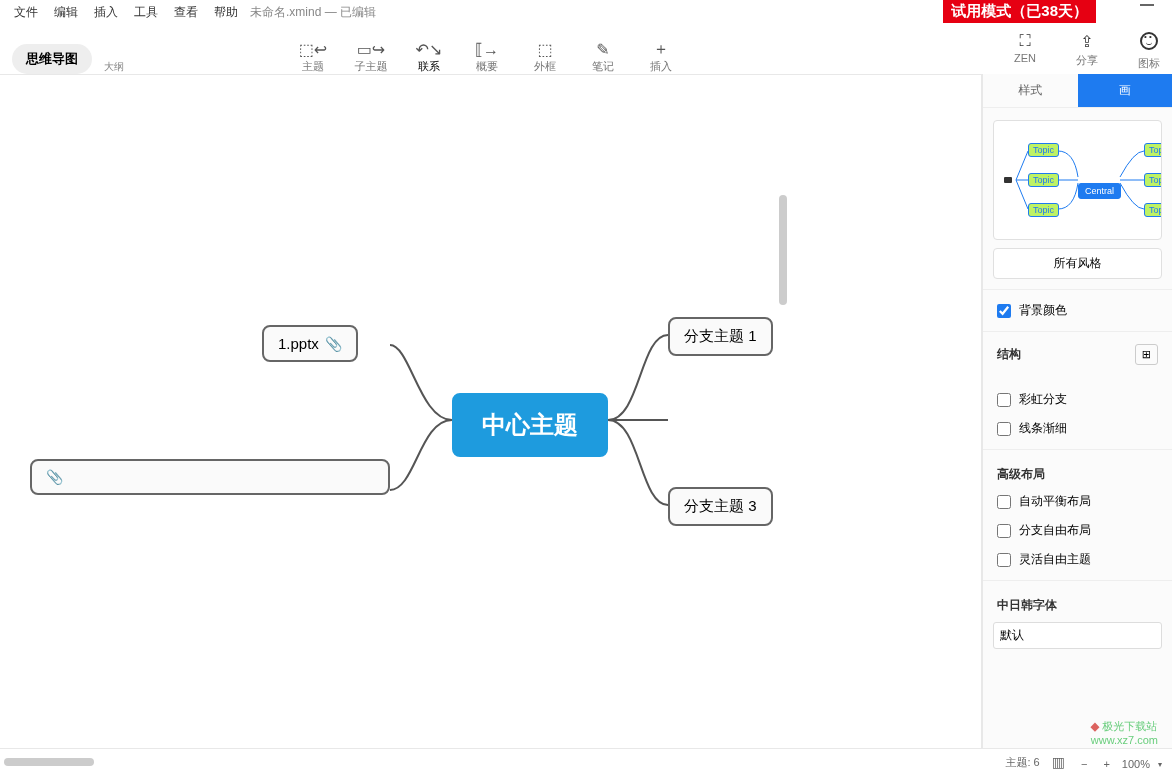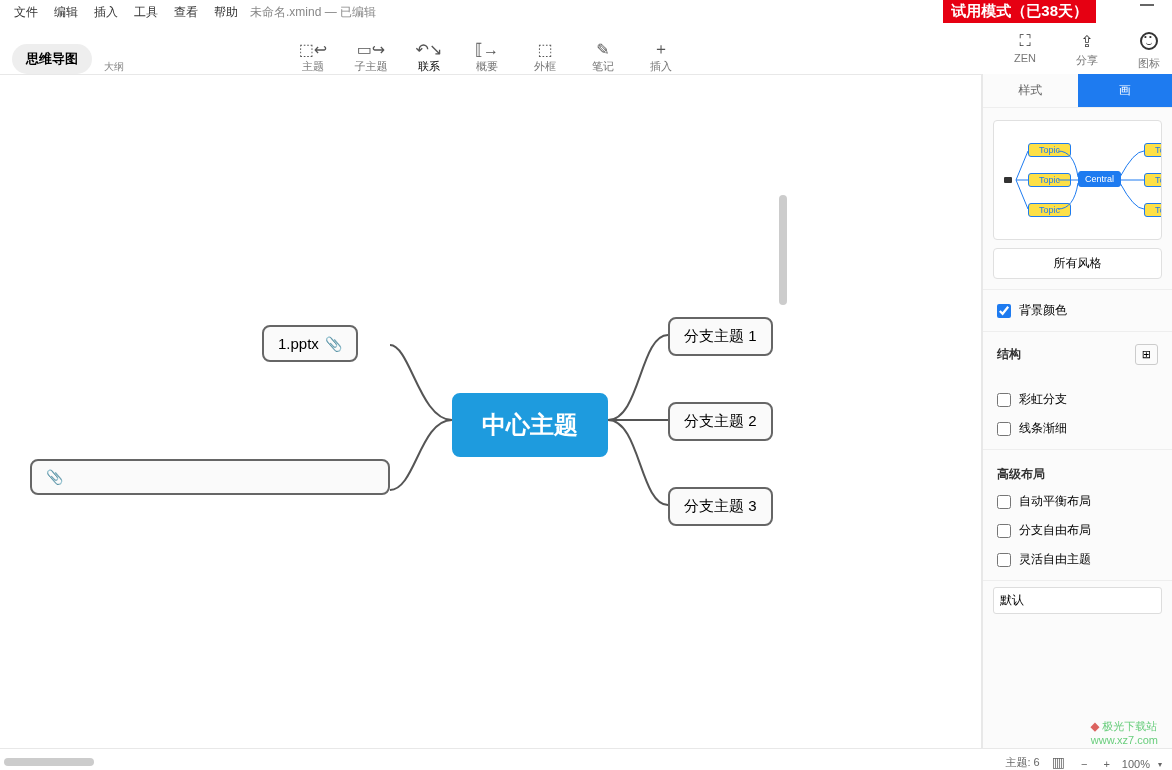--- a/index.html
+++ b/index.html
@@ -35,21 +35,21 @@
 .node.central { background: #1e9bde; border-color: #1e9bde; color: #fff; font-size: 24px; font-weight: bold; padding: 14px 28px; border-radius: 8px; }
 .attach-icon { font-size: 14px; color: #777; }
 svg.connectors { position: absolute; inset: 0; width: 100%; height: 100%; pointer-events: none; }
 
 
 .panel { width: 190px; background: #fbfbfb; border-left: 1px solid #e8e8e8; overflow: hidden; font-size: 12px; }
 .panel-tabs { display: flex; height: 34px; border-bottom: 1px solid #eee; }
 .panel-tab { flex: 1; display: flex; align-items: center; justify-content: center; color: #666; cursor: pointer; }
 .panel-tab.active { background: #1e7bf0; color: #fff; }
 .style-preview { margin: 12px 10px 8px; height: 120px; border: 1px solid #e0e0e0; border-radius: 4px; background: #fff; position: relative; overflow: hidden; }
-.sp-node { position: absolute; font-size: 9px; border: 1px solid #1e7bf0; border-radius: 3px; padding: 1px 10px; color: #1e7bf0; background:#fde047; }
+.sp-node { position: absolute; font-size: 9px; border: 1px solid #1e7bf0; border-radius: 3px; padding: 1px 4px; color: #1e7bf0; background:#bef264; }
 .sp-central { background: #1e7bf0; color: #fff; border-color: #1e7bf0; padding: 2px 6px; }
 .sp-dot { position:absolute; width:8px; height:6px; background:#333; border-radius:1px; }
 .all-styles { margin: 0 10px 10px; text-align: center; padding: 6px; border: 1px solid #e0e0e0; border-radius: 4px; cursor: pointer; background:#fff; }
 .panel-sep { height: 1px; background: #eee; margin: 6px 0; }
 .panel-row { display: flex; align-items: center; padding: 6px 14px; gap: 8px; }
 .panel-row input[type=checkbox] { width: 14px; height: 14px; }
 .panel-row.checked input[type=checkbox] { accent-color: #1e7bf0; }
 .panel-heading { padding: 10px 14px 4px; font-weight: bold; color: #333; }
 .struct-ico { margin-left:auto; border:1px solid #ccc; padding:3px 6px; border-radius:3px; font-size:11px; }
 .font-select { margin: 4px 10px; padding: 4px 6px; border: 1px solid #ddd; border-radius: 3px; background:#fff; cursor:pointer; }
@@ -158,44 +158,41 @@
       <span class="attach-icon">📎</span>
     </div>
 
     <div class="node" style="left:30px; top:384px; width:360px;">
       <span class="attach-icon">📎</span>
     </div>
 
     <div class="node" style="left:668px; top:242px;">
       <span>分支主题 1</span>
     </div>
-    <div class="node" style="left:668px; top:327px;">
-      <span>分支主题 2</span>
-    </div>
     <div class="node" style="left:668px; top:412px;">
       <span>分支主题 3</span>
     </div>
 
     <div class="scrollbar-v">
         <div class="thumb"></div>
       </div>
   </div>
 
   <div class="panel">
     <div class="panel-tabs">
       <div class="panel-tab">样式</div>
       <div class="panel-tab active">画</div>
     </div>
 
     <div class="style-preview">
       <div class="sp-dot" style="left:10px; top:56px;"></div>
       <div class="sp-node" style="left:34px; top:22px;">Topic</div>
       <div class="sp-node" style="left:34px; top:52px;">Topic</div>
       <div class="sp-node" style="left:34px; top:82px;">Topic</div>
-      <div class="sp-node sp-central" style="left:84px; top:50px;">Central</div>
+      <div class="sp-node sp-central" style="left:84px; top:62px;">Central</div>
       <div class="sp-node" style="left:150px; top:22px;">Topic</div>
       <div class="sp-node" style="left:150px; top:52px;">Topic</div>
       <div class="sp-node" style="left:150px; top:82px;">Topic</div>
       <svg style="position:absolute;inset:0;width:100%;height:100%;pointer-events:none;">
         <path d="M22 59 L34 30 M22 59 L34 59 M22 59 L34 88" stroke="#1e7bf0" fill="none"></path>
         <path d="M64 30 Q80 30 84 56 M64 59 L84 59 M64 88 Q80 88 84 62" stroke="#1e7bf0" fill="none"></path>
         <path d="M126 56 Q140 30 150 30 M126 59 L150 59 M126 62 Q140 88 150 88" stroke="#1e7bf0" fill="none"></path>
       </svg>
     </div>
     <div class="all-styles">所有风格</div>
@@ -230,20 +227,21 @@
     <label class="panel-row">
       <input type="checkbox" style="">
       <span>分支自由布局</span>
     </label>
     <label class="panel-row">
       <input type="checkbox" style="">
       <span>灵活自由主题</span>
     </label>
 
     <div class="panel-sep"></div>
+    <div class="panel-heading">中日韩字体</div>
     <div class="font-select">默认</div>
   </div>
 </div>
 
 <div class="statusbar">
   <div class="scrollbar-h">
       <div class="thumb"></div>
     </div>
   <div class="status-left-gap"></div>
   <span>

